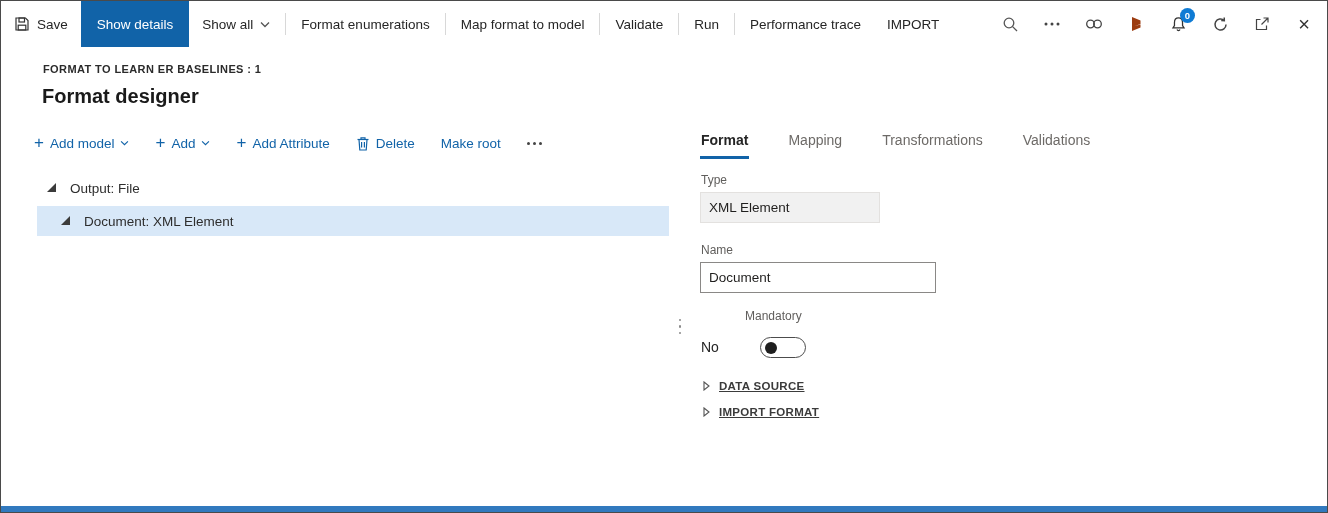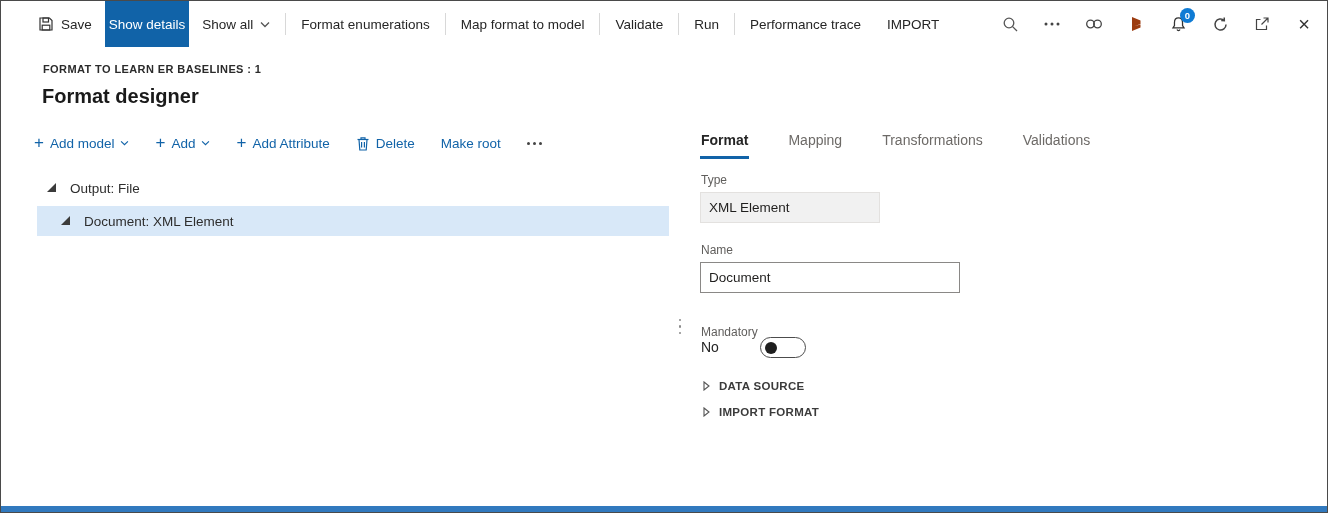--- a/index.html
+++ b/index.html
@@ -6,30 +6,30 @@
   html,body { background:#e8e8e8; }
   body { font-family: "Liberation Sans", "DejaVu Sans", sans-serif; }
   .window {
     position: relative; width: 1328px; height: 513px;
     background: #fff; border: 1px solid #4a4a4a; overflow: hidden;
     color: #262626;
   }
   
   .toolbar {
     position: absolute; top: 0; left: 0; right: 0; height: 46px;
-    display: flex; align-items: stretch; background: #fff; margin-left: 24px;
+    display: flex; align-items: stretch; background: #fff;
   }
   .tb-btn {
     display: flex; align-items: center; gap: 7px;
     background: none; border: none; cursor: pointer;
     font-family: inherit; font-size: 13.5px; color: #262626;
     padding: 0 13px; white-space: nowrap;
   }
   .tb-btn.primary {
-    background: var(--accent, #1163A8); color: #fff; padding: 0 4px;
+    background: var(--accent, #1163A8); color: #fff; padding: 0 16px;
   }
   .sep { width: 1px; background: #d8d8d8; margin: 12px 2px; }
   .tb-icons {
     margin-left: auto; display: flex; align-items: center; gap: 24px;
     padding-right: 14px;
   }
   .tb-icon { position: relative; width: 18px; height: 18px; display:flex;
     align-items:center; justify-content:center; cursor: pointer; background:none; border:none; }
   .badge {
     position: absolute; top: -7px; right: -8px; min-width: 15px; height: 15px;
@@ -86,34 +86,34 @@
     font-size: 14px; color: #6d6a67; padding: 0 1px 8px 1px;
     border-bottom: 3px solid transparent;
   }
   .tab.active { color: #252525; font-weight: 700; border-bottom-color: var(--accent, #1163A8); }
   .fld-label { position: absolute; left: 1px; font-size: 12px; color: #605E5C; }
   .fld-input {
     position: absolute; left: 0; height: 31px; font-family: Liberation Sans, sans-serif;
     font-size: 13.5px; color: #201F1E; padding: 0 8px;
   }
   .fld-input.readonly { width: 180px; background: #F1F1F1; border: 1px solid #E3E1DF; }
-  .fld-input.editable { width: 260px; background: #fff; border: 1px solid #8A8886; }
+  .fld-input.editable { width: 236px; background: #fff; border: 1px solid #8A8886; }
   .mand-value { position: absolute; left: 1px; top: 338px; font-size: 14px; color: #252525; }
   .toggle {
     position: absolute; left: 60px; top: 336px; width: 46px; height: 21px;
     border: 1px solid #4c4c4c; border-radius: 11px; background: #fff; cursor: pointer;
   }
   .toggle .knob {
     position: absolute; left: 4px; top: 3.5px; width: 12px; height: 12px;
     border-radius: 50%; background: #1f1f1f;
   }
   .section-hdr {
     position: absolute; left: 3px; display: flex; align-items: center; gap: 9px;
     background: none; border: none; cursor: pointer; font-family: inherit;
-    font-size: 11.5px; font-weight: 700; letter-spacing: .3px; color: #3b3b3b;
+    font-size: 11.5px; font-weight: 700; letter-spacing: .3px; color: #3b3b3b; text-decoration: underline;
   }
   
   .hscroll {
     position: absolute; left: 0; right: 0; bottom: 0; height: 6px;
     background: var(--bottombar, #3179BE); cursor: pointer;
   }
   svg { display: block; }
 </style>
 </head>
 <body>
@@ -308,21 +308,21 @@
       <button class="tab">Transformations</button>
       <button class="tab">Validations</button>
     </div>
 
     <label class="fld-label" style="top:172px;">Type</label>
     <input class="fld-input readonly" style="top: 191px;" readonly="" value="XML Element">
 
     <label class="fld-label" style="top:242px;">Name</label>
     <input class="fld-input editable" style="top: 261px;" value="Document">
 
-    <label class="fld-label" style="top:324px;">Mandatory</label>
+    <label class="fld-label" style="top:308px;margin-left:44px;">Mandatory</label>
     <span class="mand-value">No</span>
     <div class="toggle">
       <div class="knob"></div>
     </div>
 
     <button class="section-hdr" style="top:379px;">
       <span>
         <svg width="7" height="10" viewBox="0 0 7 10" fill="none" stroke="#555" stroke-width="1.1">
           <polygon points="1,1 6,5 1,9"></polygon>
         </svg>

